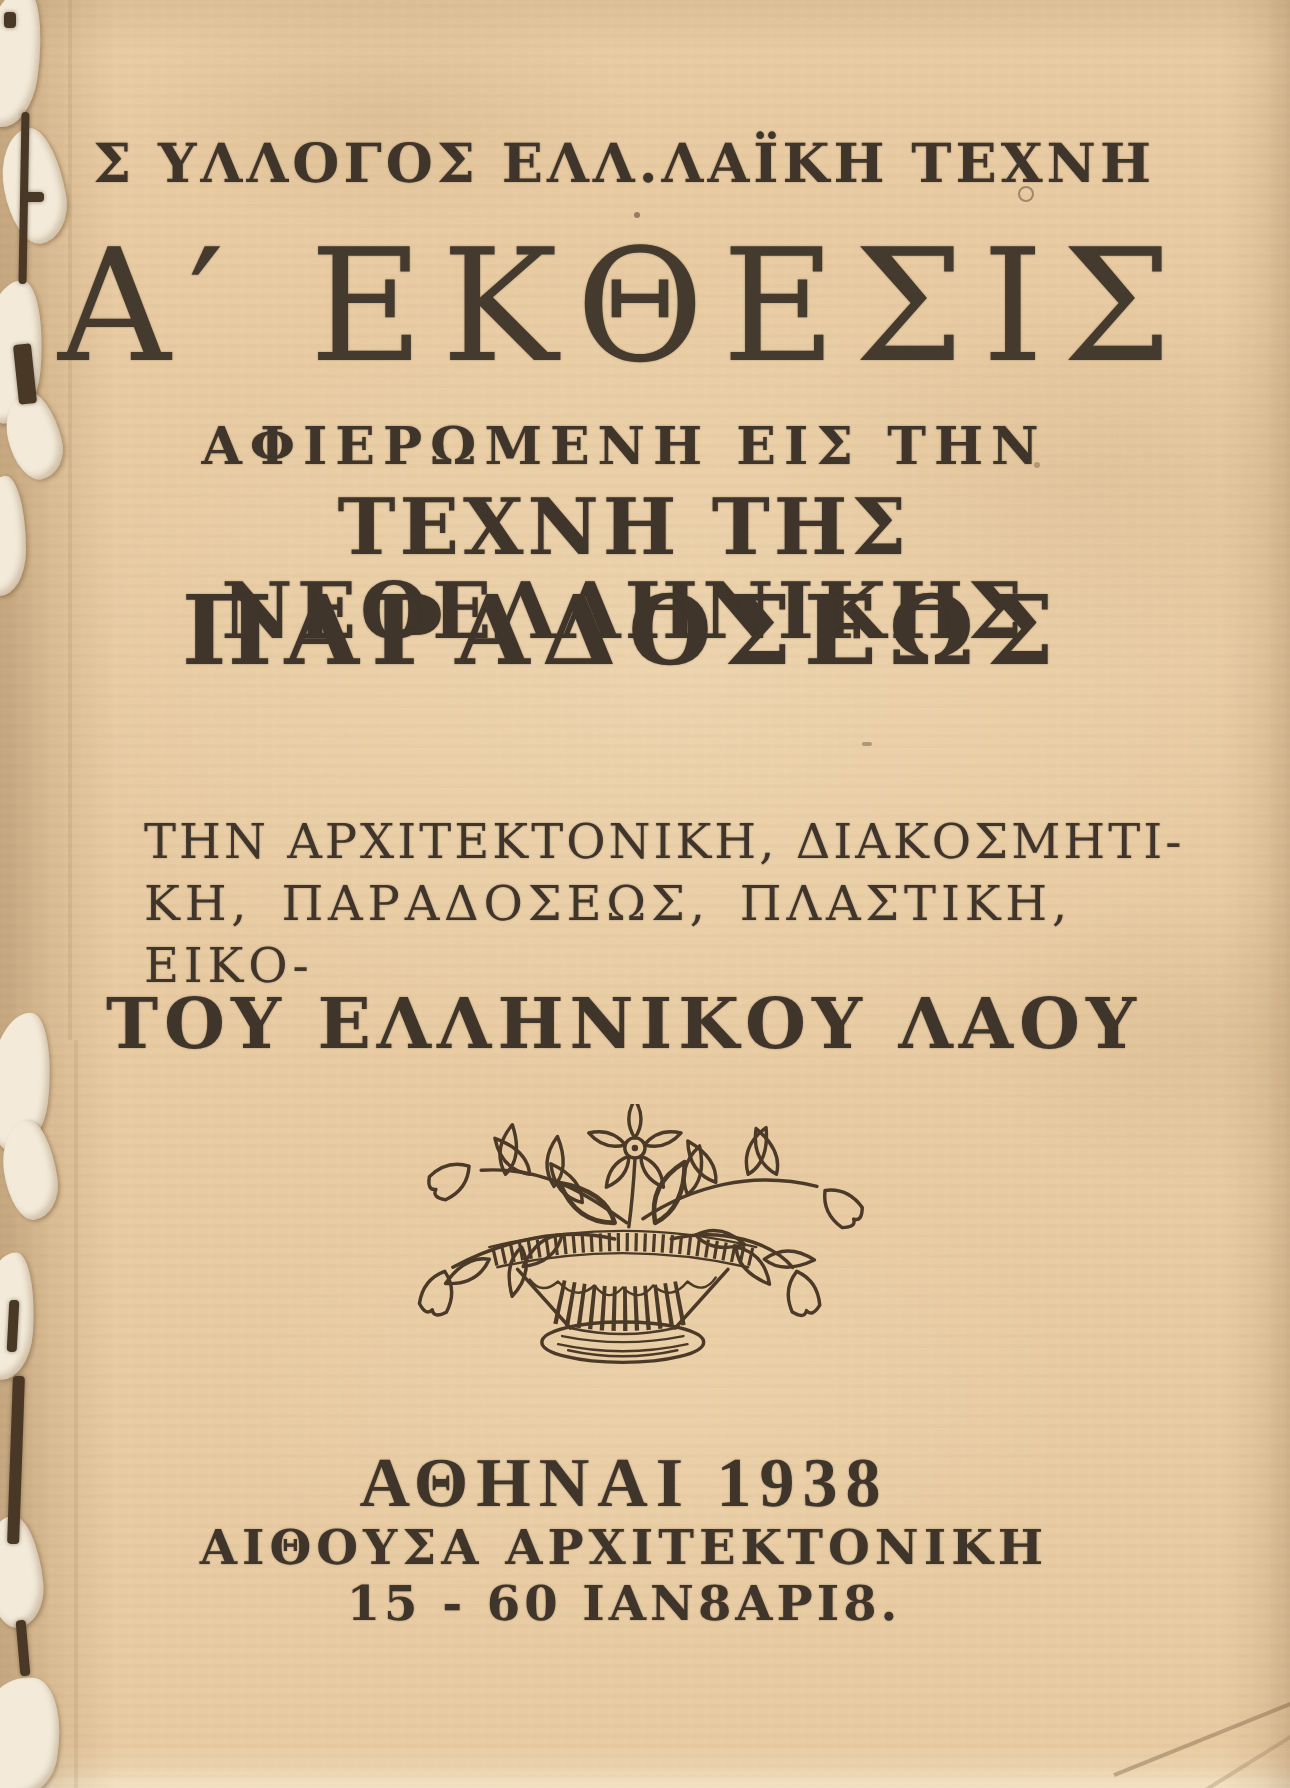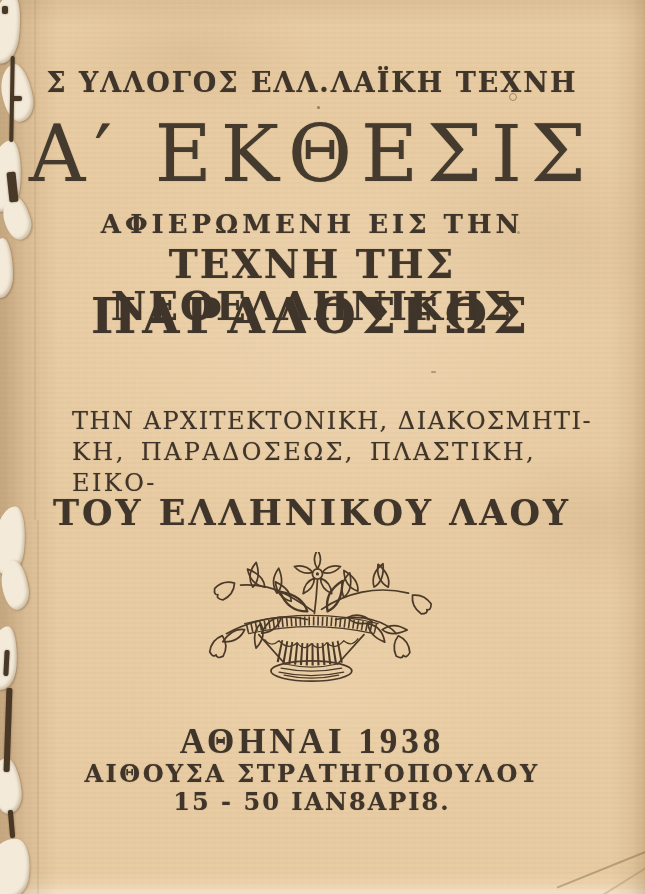--- a/index.html
+++ b/index.html
@@ -132,22 +132,22 @@
     <path class="hatch" d="M90 97 Q122 104 154 97" stroke-width="22" stroke-dasharray="2 3.4"></path>
     <path class="ln thin" d="M96 110 Q122 116 148 110"></path>
 
     <ellipse class="ln" cx="122" cy="117" rx="40" ry="10"></ellipse>
     <path class="ln thin" d="M92 114 Q122 120 152 114"></path>
     <path class="ln thin" d="M90 118 Q122 125 154 118"></path>
     <path class="ln thin" d="M95 121 Q122 127 149 121"></path>
   </svg>
 
   <div class="txt cityyear">ΑΘΗΝΑΙ 1938</div>
-  <div class="txt venue">ΑΙΘΟΥΣΑ ΣΤΡΑΤΗΓΟΠΟΥΛΟΥ</div>
-  <div class="txt dates">15 - 50 ΙΑΝ8ΑΡΙ8.</div>
+  <div class="txt venue">ΑΙΘΟΥΣΑ ΑΡΧΙΤΕΚΤΟΝΙΚΗ</div>
+  <div class="txt dates">15 - 60 ΙΑΝ8ΑΡΙ8.</div>
 
   <div class="tear" style="left:-8px;top:-6px;width:28px;height:70px;transform:rotate(8deg);"></div>
   <div class="tear" style="left:2px;top:64px;width:30px;height:58px;transform:rotate(-10deg);"></div>
   <div class="tear" style="left:-9px;top:140px;width:30px;height:72px;transform:rotate(5deg);"></div>
   <div class="tear" style="left:4px;top:196px;width:26px;height:44px;transform:rotate(-14deg);"></div>
   <div class="tear" style="left:-11px;top:238px;width:24px;height:60px;"></div>
   <div class="tear" style="left:-5px;top:506px;width:30px;height:70px;transform:rotate(6deg);"></div>
   <div class="tear" style="left:2px;top:560px;width:26px;height:50px;transform:rotate(-8deg);"></div>
   <div class="tear" style="left:-9px;top:626px;width:26px;height:64px;transform:rotate(4deg);"></div>
   <div class="tear" style="left:-7px;top:758px;width:28px;height:56px;transform:rotate(-6deg);"></div>

